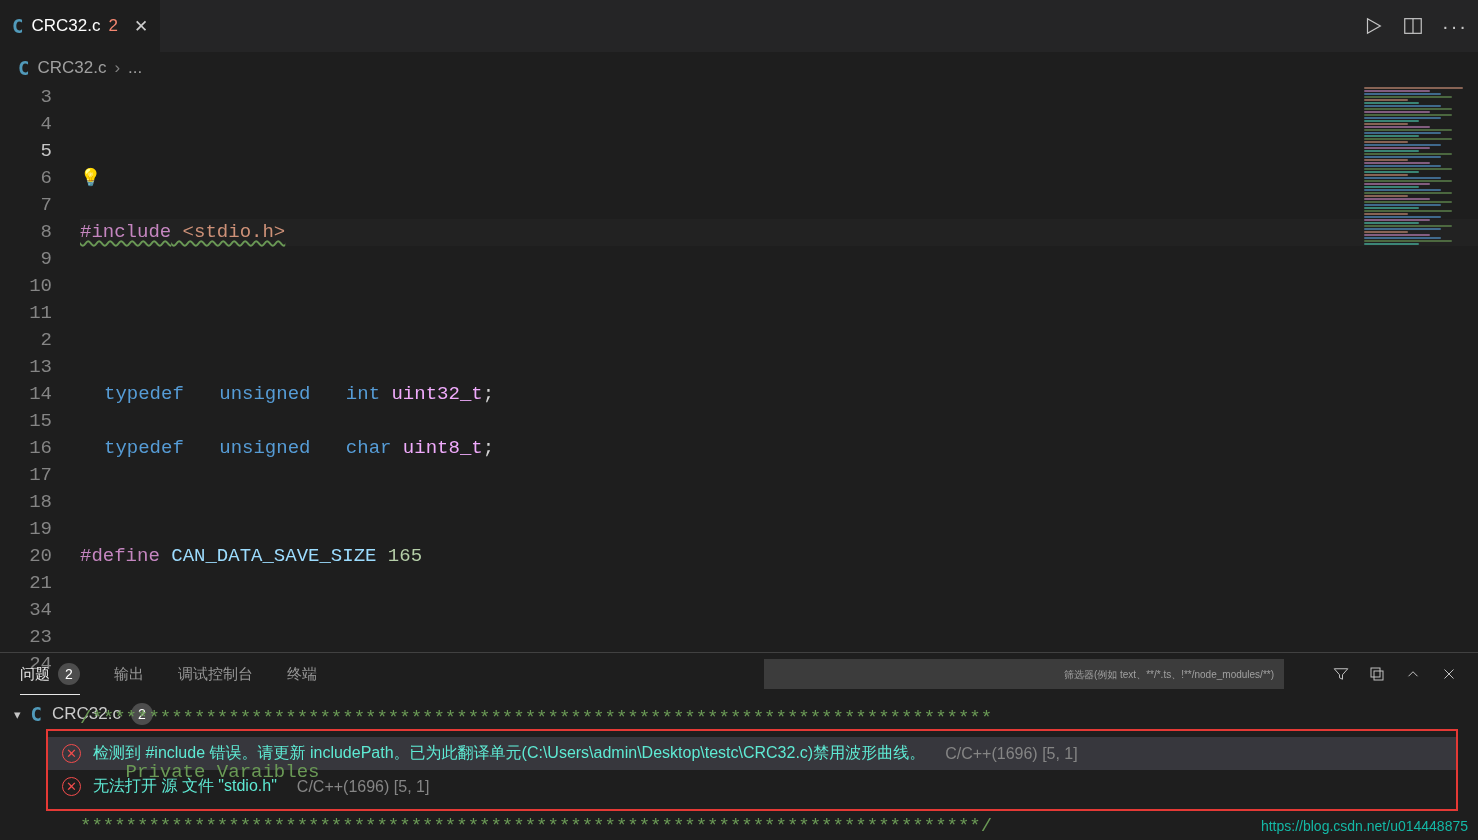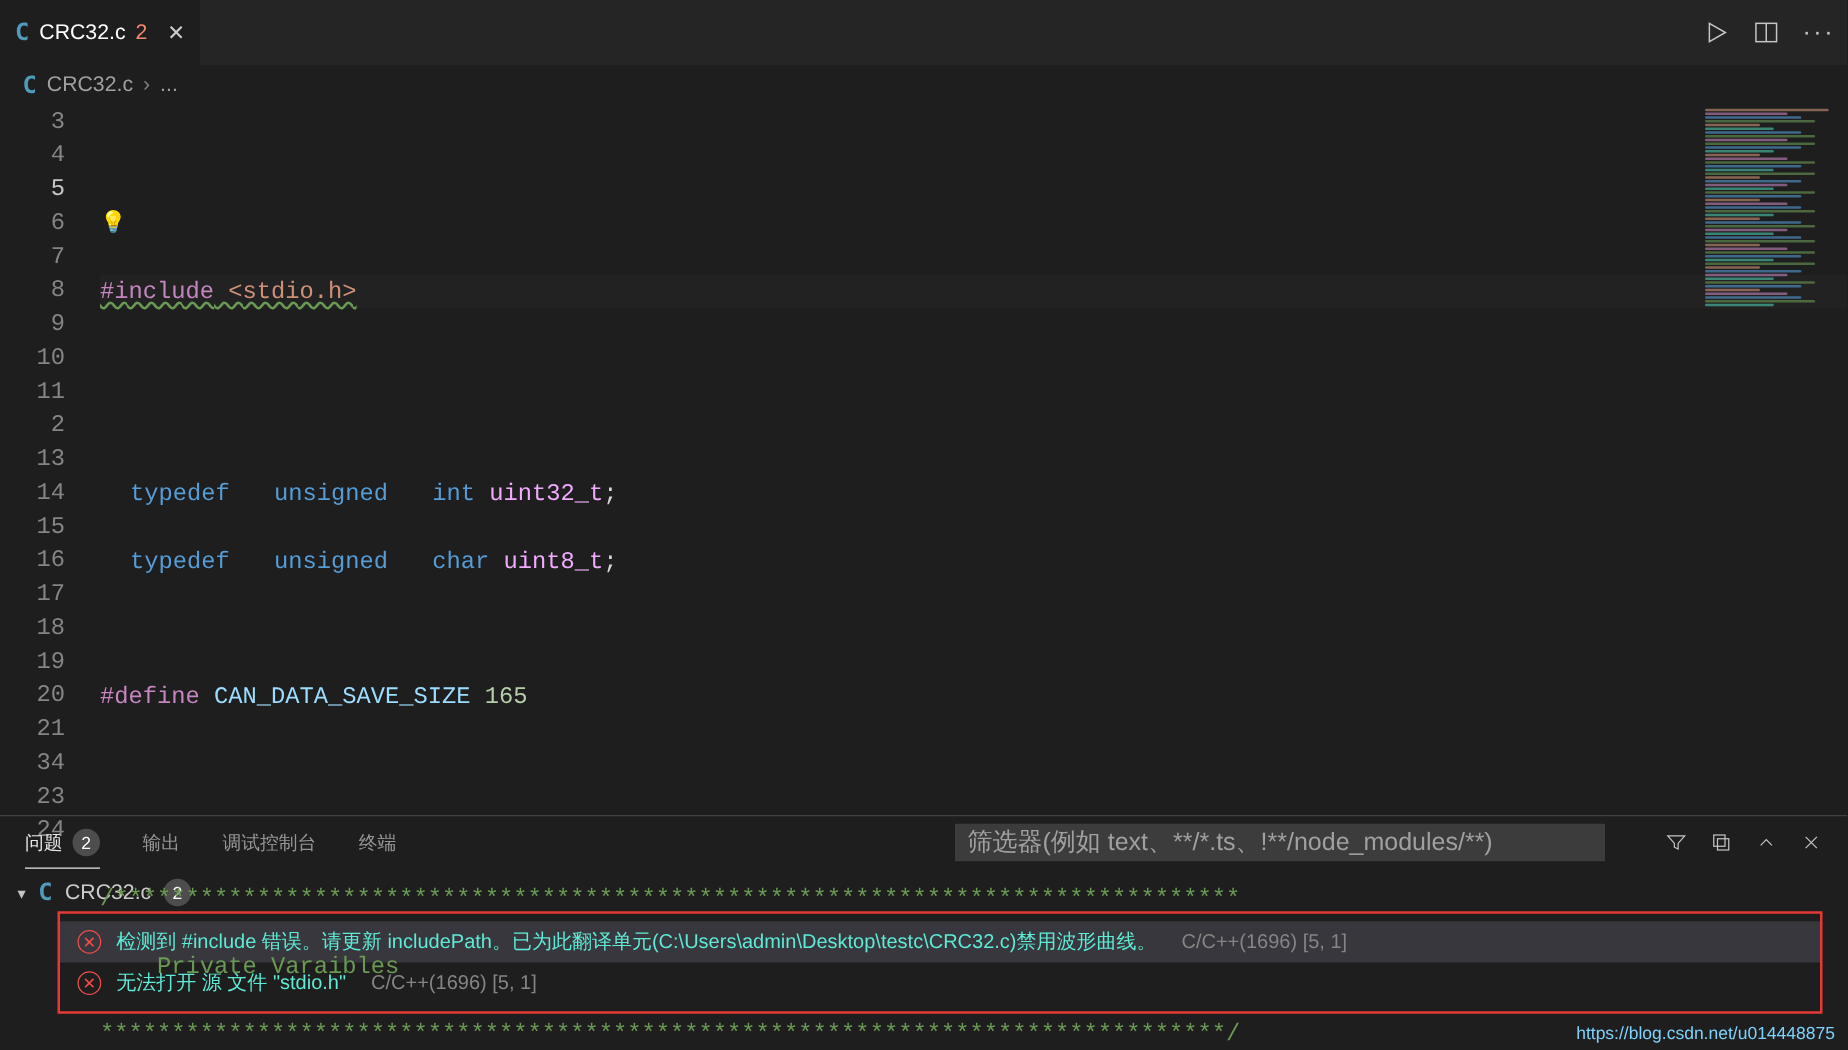--- a/index.html
+++ b/index.html
@@ -123,22 +123,23 @@
   display: inline-flex; align-items: center; justify-content: center;
   font-size: 14px; padding: 0 7px;
 }
 .filter {
   margin-left: auto;
   width: 520px; height: 30px;
   background: #3c3c3c;
   border: none;
   color: #cccccc;
   padding: 0 10px;
-  font-size: 20px;
+  font-size: 10px;
   font-family: inherit;
+  text-align: right;
 }
 .filter::placeholder { color: #a0a0a0; }
 .panel-actions { display: flex; gap: 18px; margin-left: 14px; align-items: center; }
 .panel-actions svg { width: 18px; height: 18px; fill: none; stroke: #c5c5c5; stroke-width: 1.3; }
 .problems-body { padding: 4px 0 0 14px; }
 .problem-file {
   display: flex; align-items: center; gap: 10px; height: 30px;
   font-size: 17px;
 }
 .chevron { color: #c5c5c5; font-size: 13px; }
@@ -155,21 +156,21 @@
 .problem-item.selected { background: #37373d; }
 .err-icon {
   width: 19px; height: 19px; border: 1.6px solid #f14c4c; border-radius: 50%;
   display: inline-flex; align-items: center; justify-content: center;
   color: #f14c4c; font-size: 13px; flex-shrink: 0;
 }
 .problem-msg { color: #5eead4; }
 .problem-source { color: #858585; margin-left: 8px; }
 .watermark {
   position: absolute; right: 10px; bottom: 6px;
-  color: #7dd3fc; font-size: 14px;
+  color: #14b8a6; font-size: 14px;
   font-family: "Segoe UI", sans-serif;
 }
 </style>
 </head>
 <body>
 
 <div class="tab-bar">
   <div class="tab">
     <span class="c-icon">C</span>
     <span class="tab-name">CRC32.c</span>

